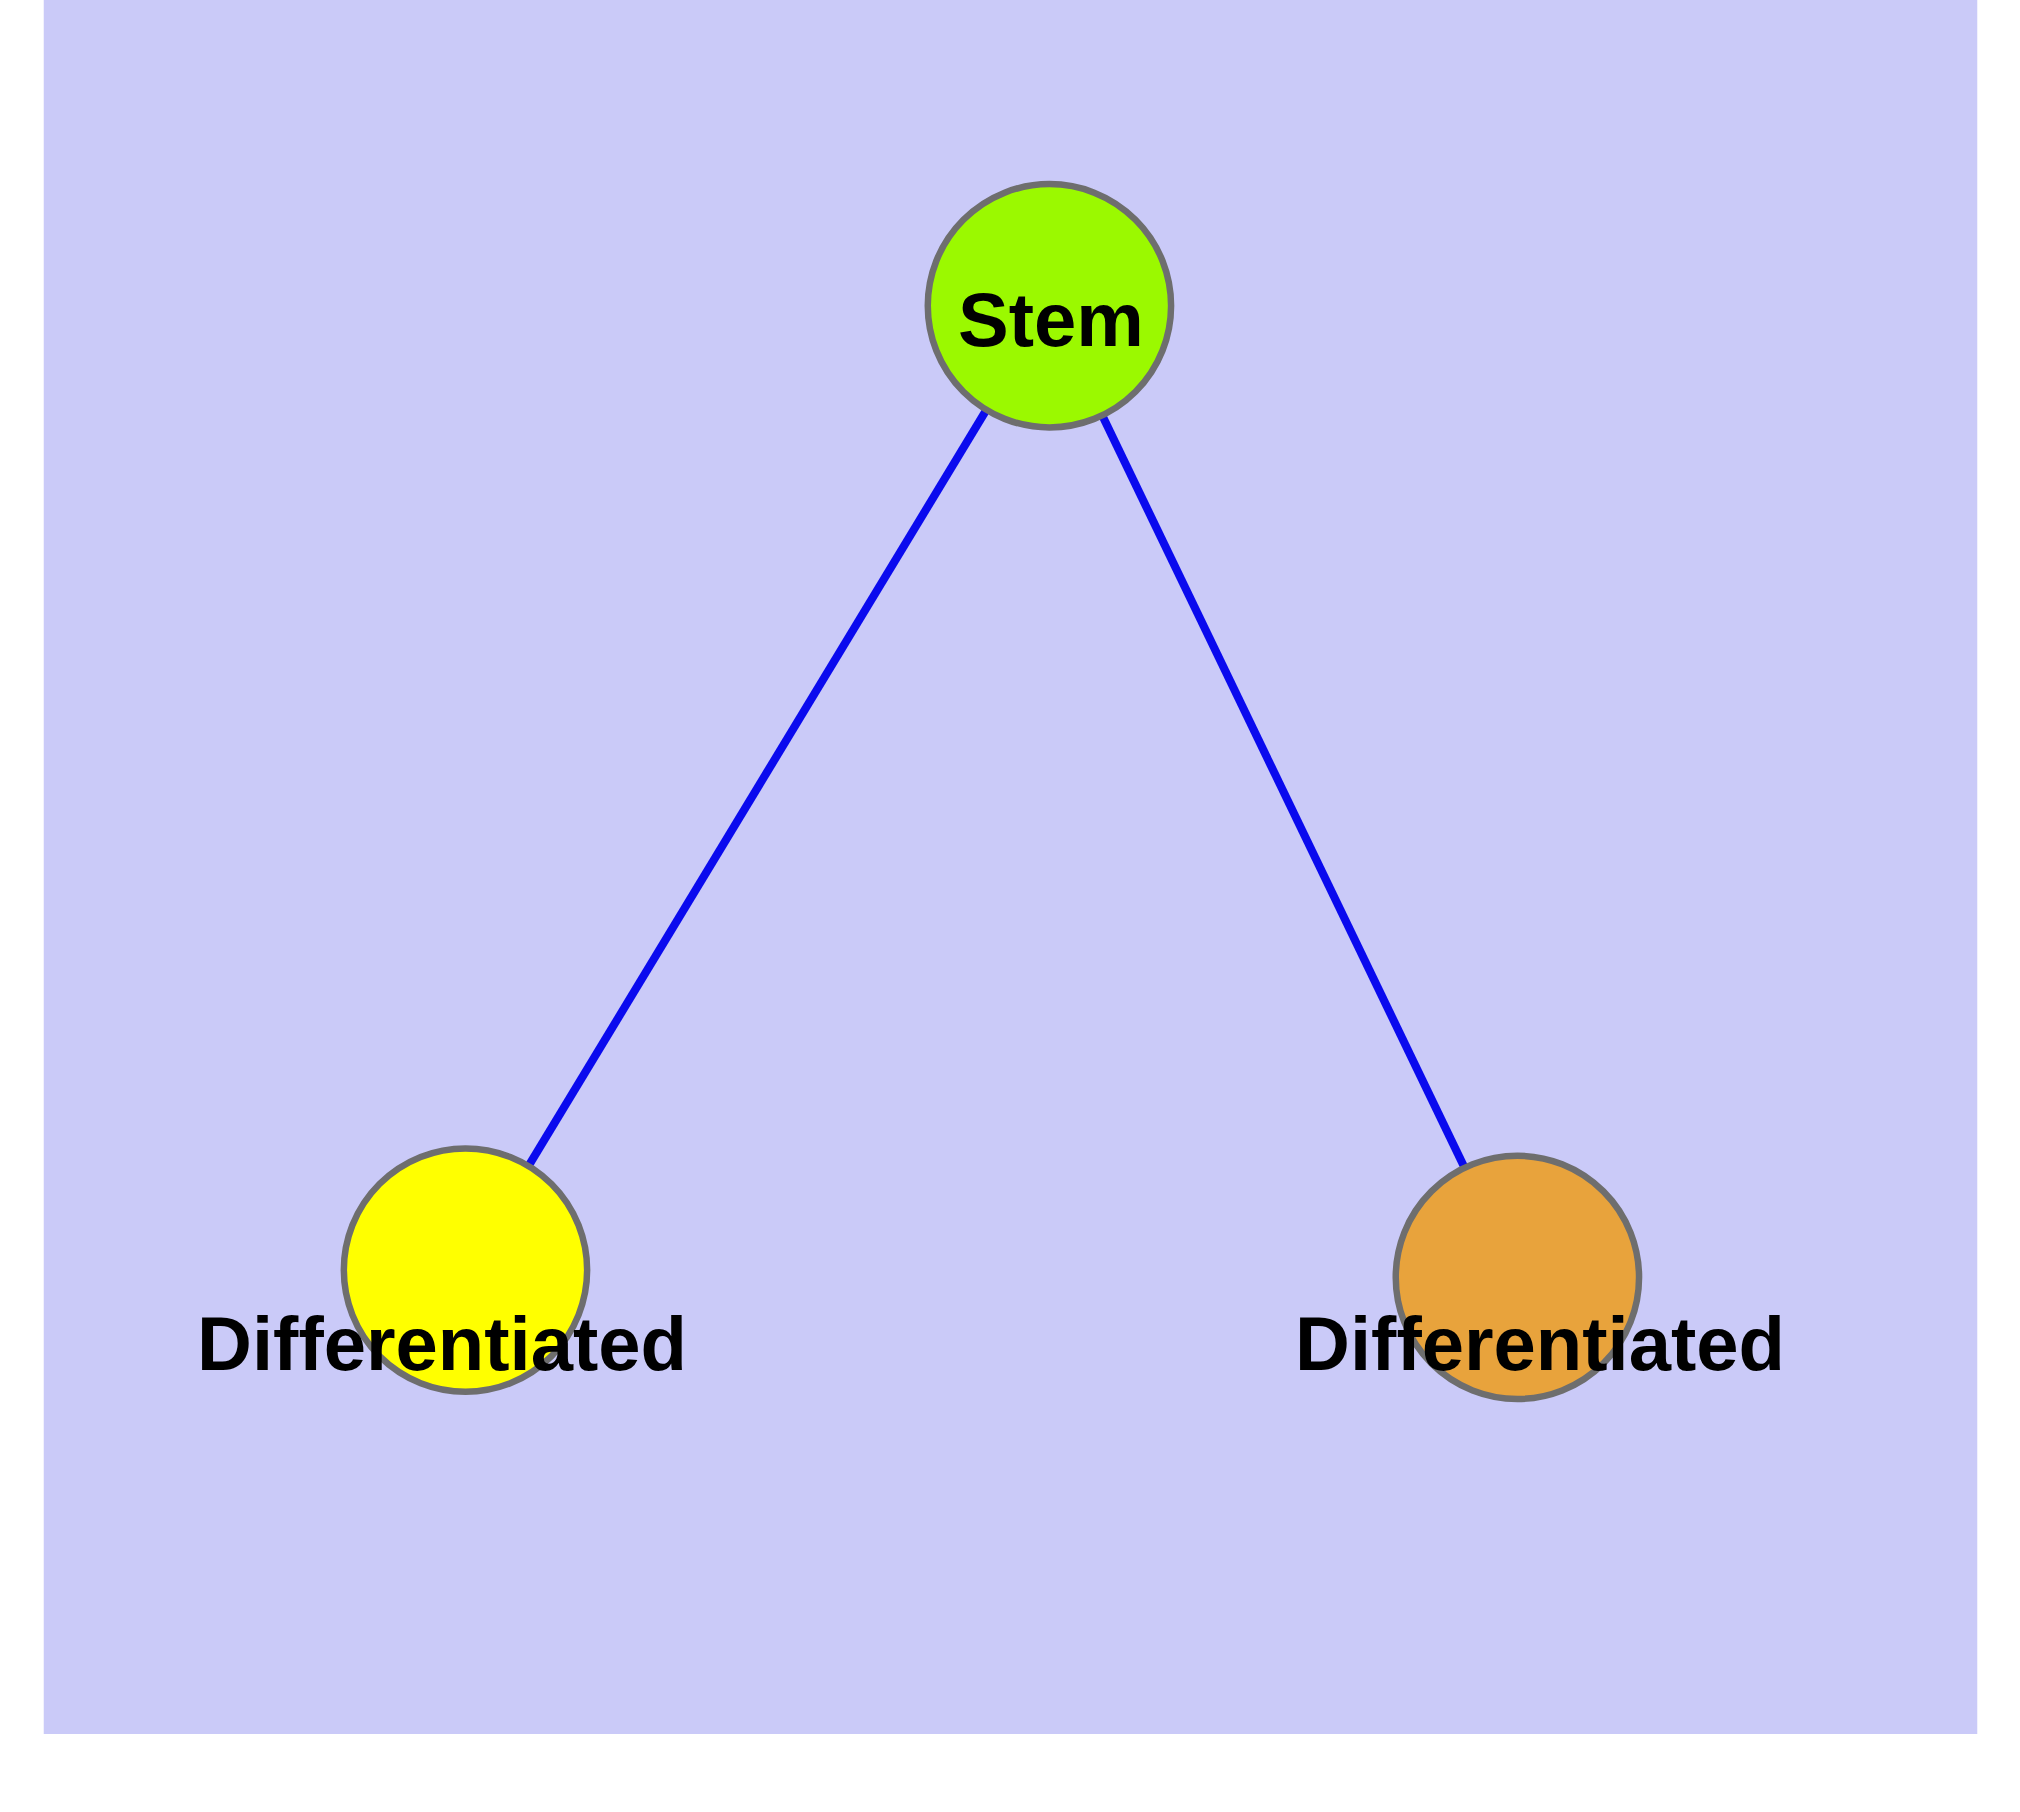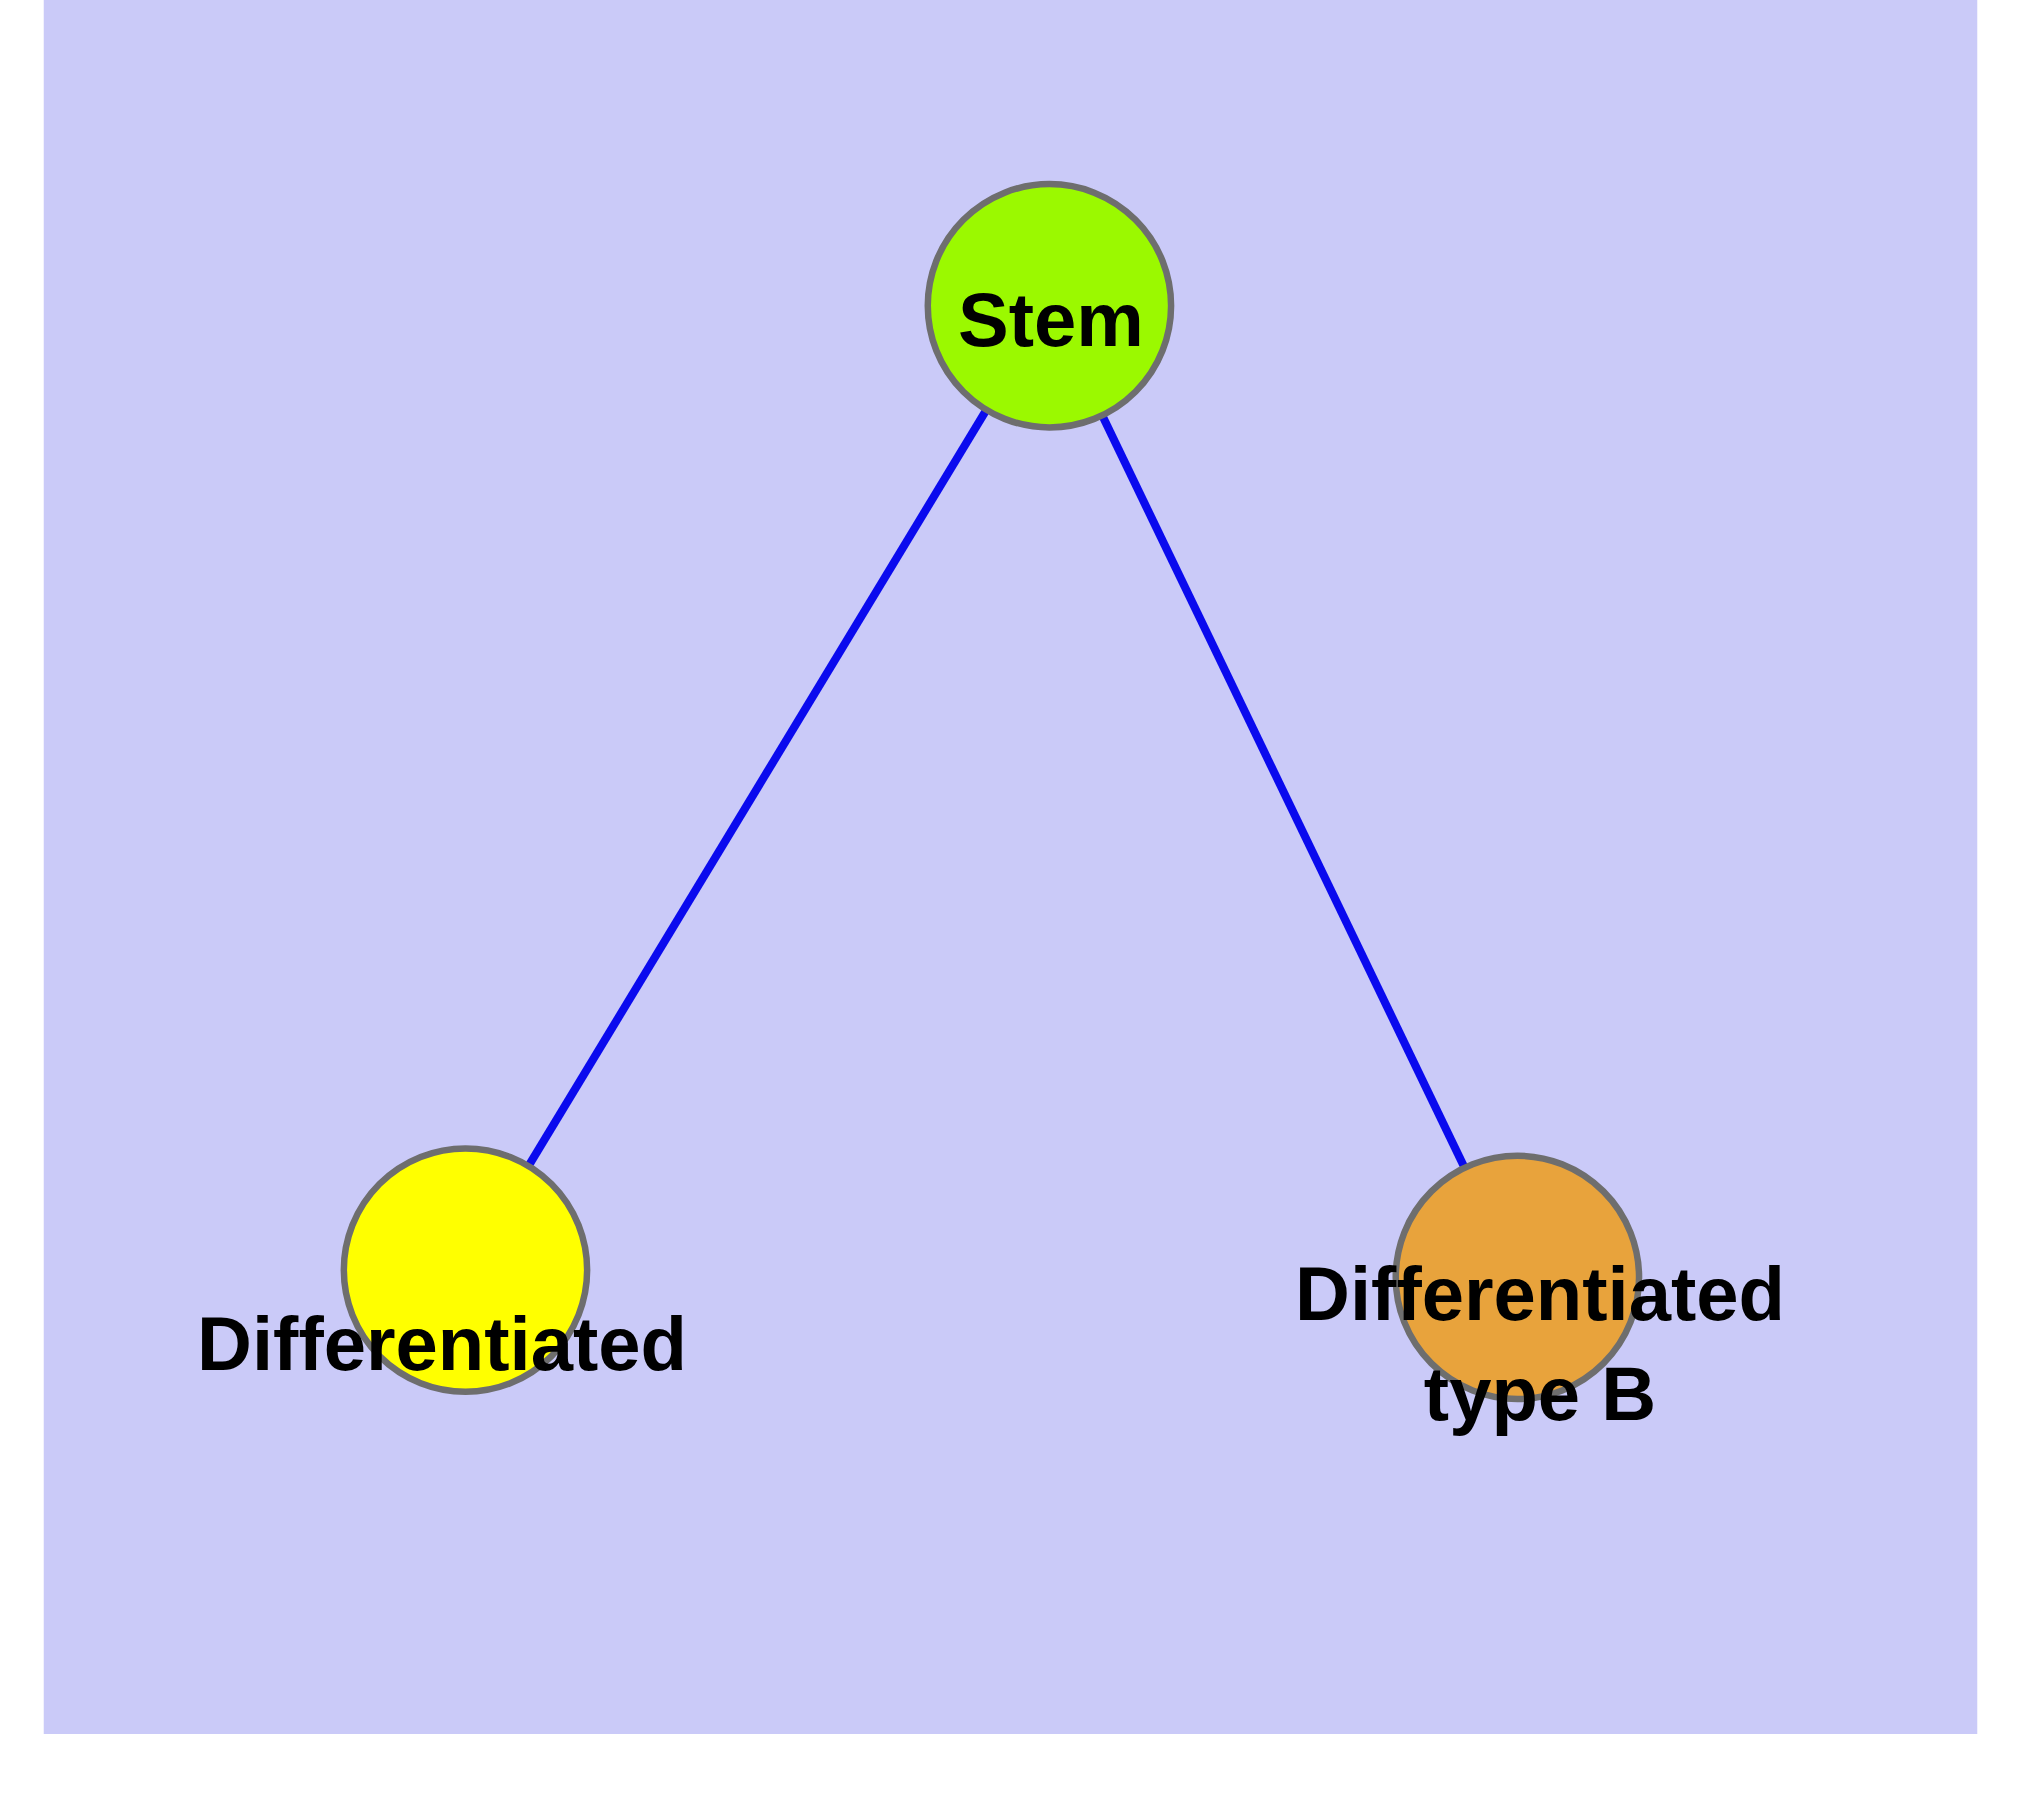--- a/index.html
+++ b/index.html
@@ -53,17 +53,16 @@
   </svg>
   <div id="label-layer">
       <div class="node-label" style="left: 1051px; top: 320px;">
         <span>Stem</span>
       </div>
       <div class="node-label" style="left: 442px; top: 1344px;">
         <span>Differentiated</span>
       </div>
       <div class="node-label" style="left: 1540px; top: 1344px;">
         <span>Differentiated</span>
-        <span>type B</span>
       </div>
     </div>
 </div>
 
 
 </body></html>

